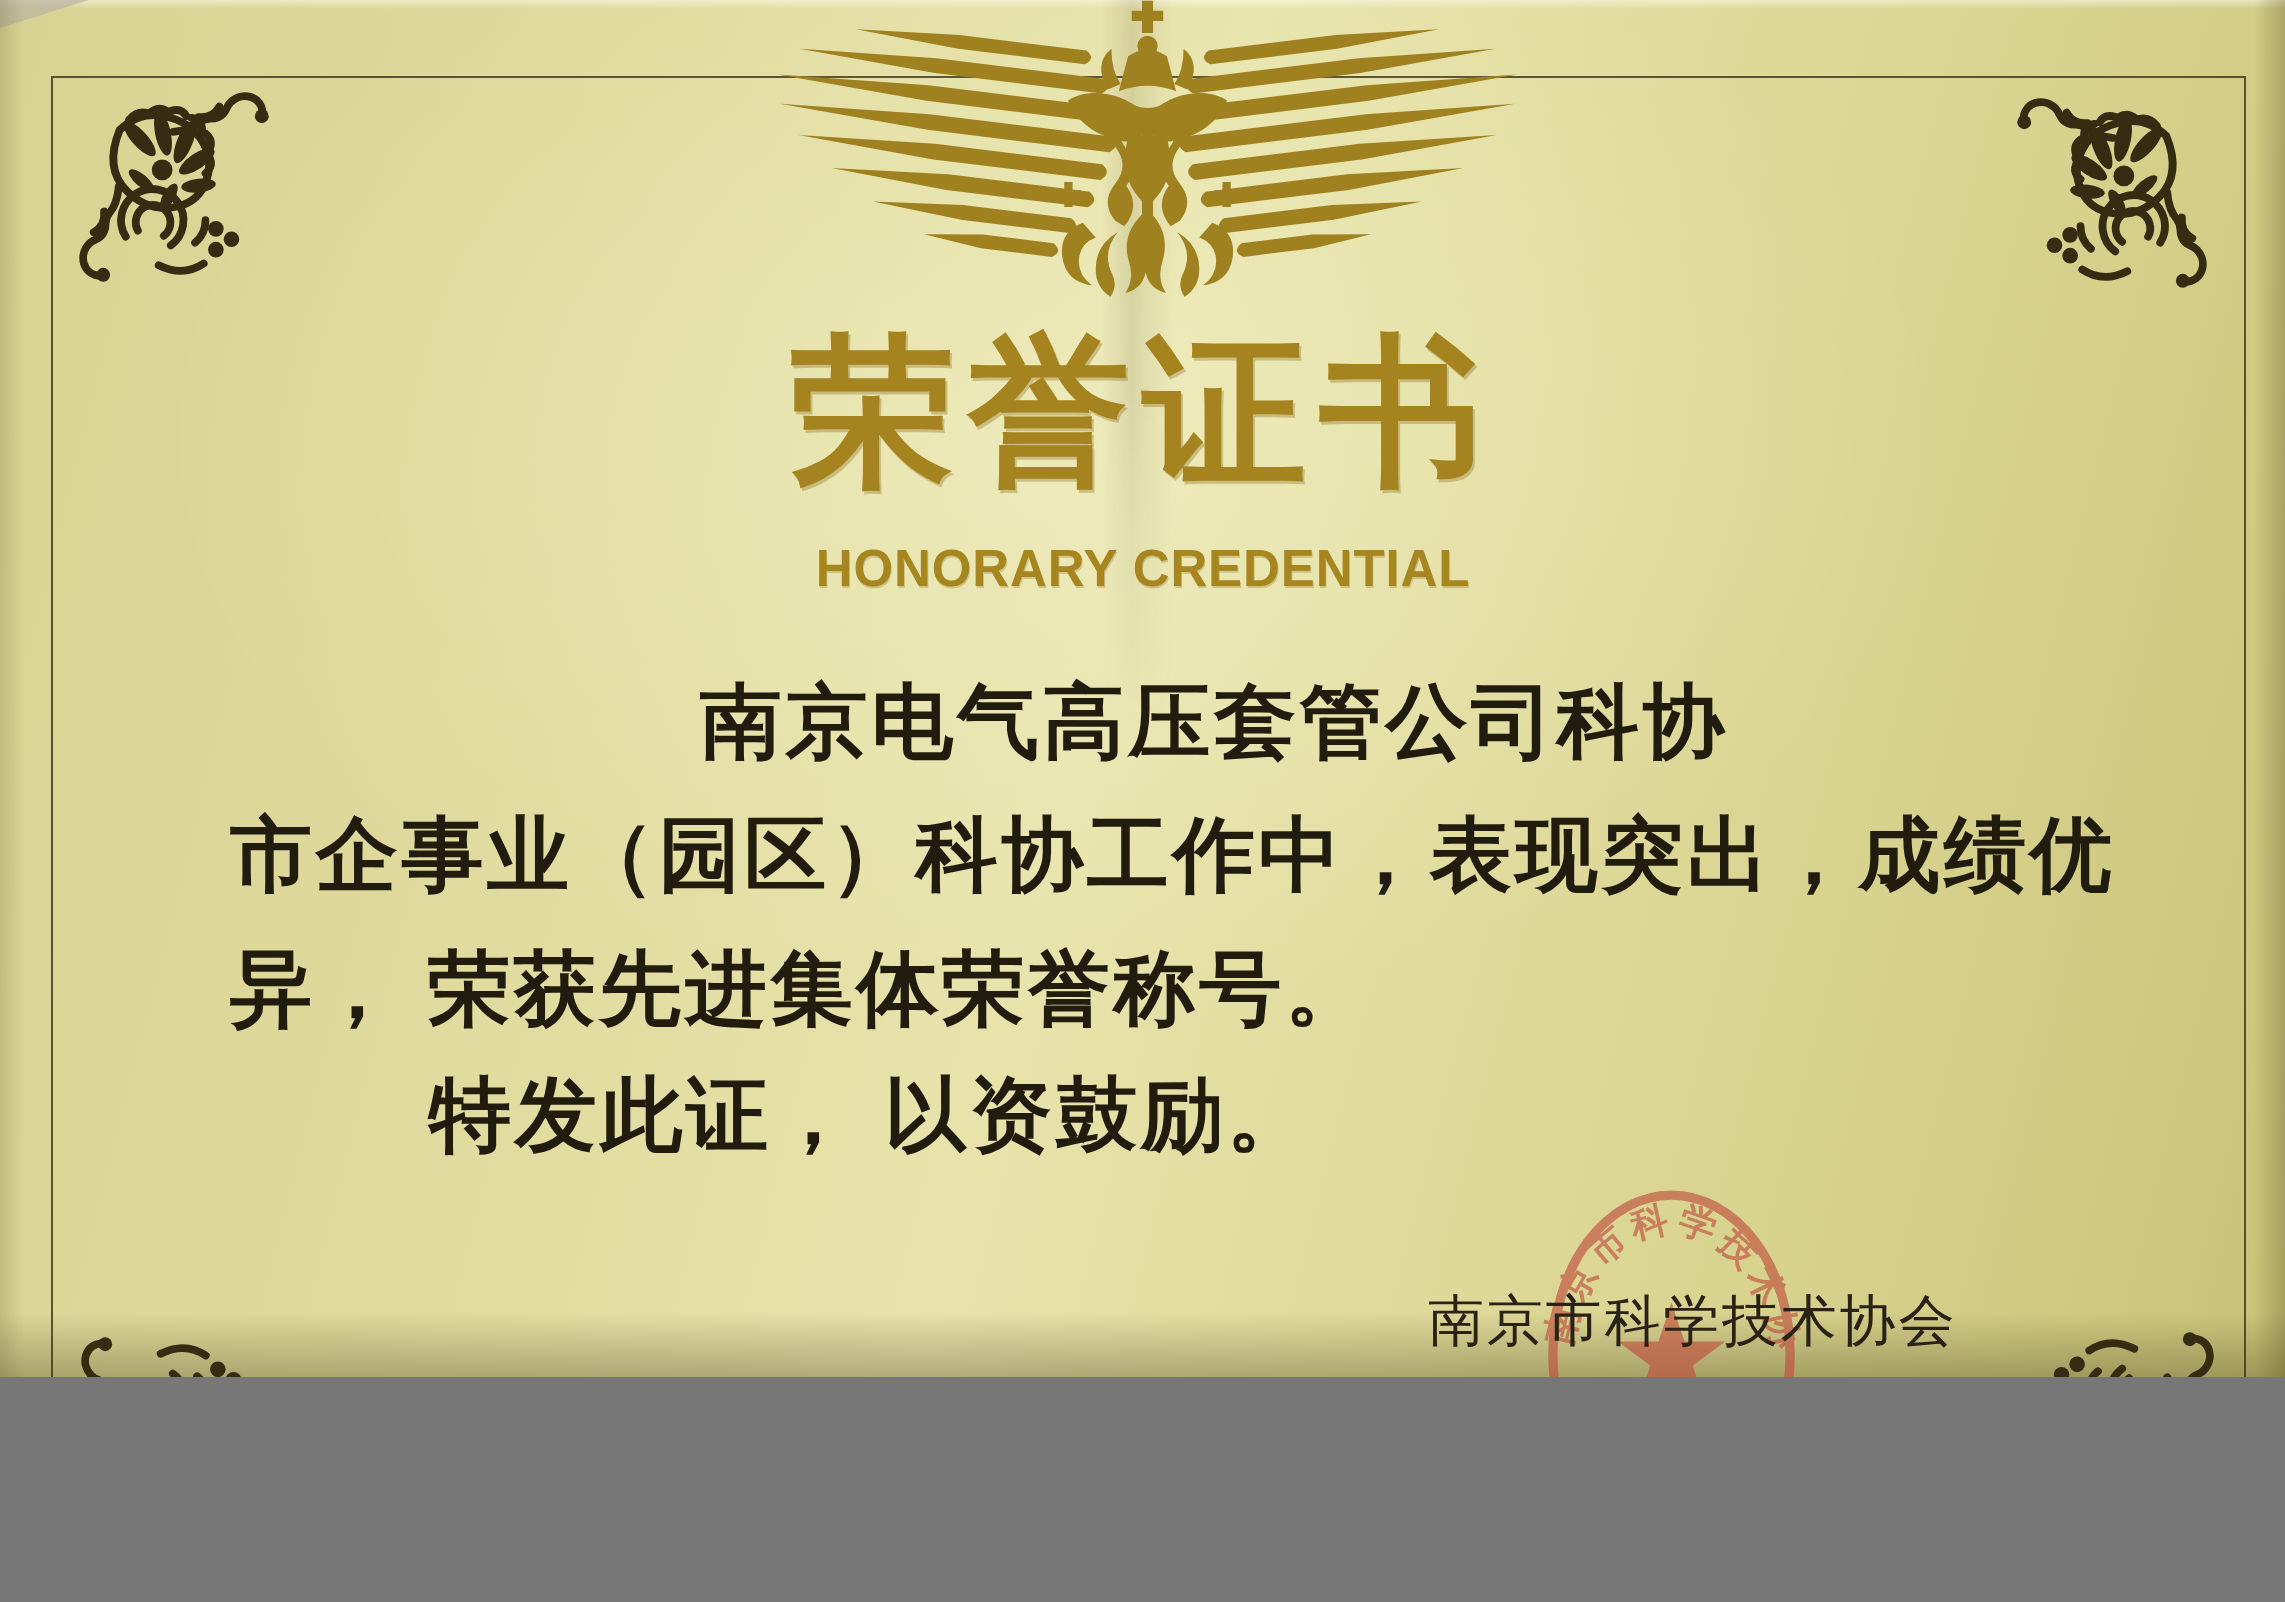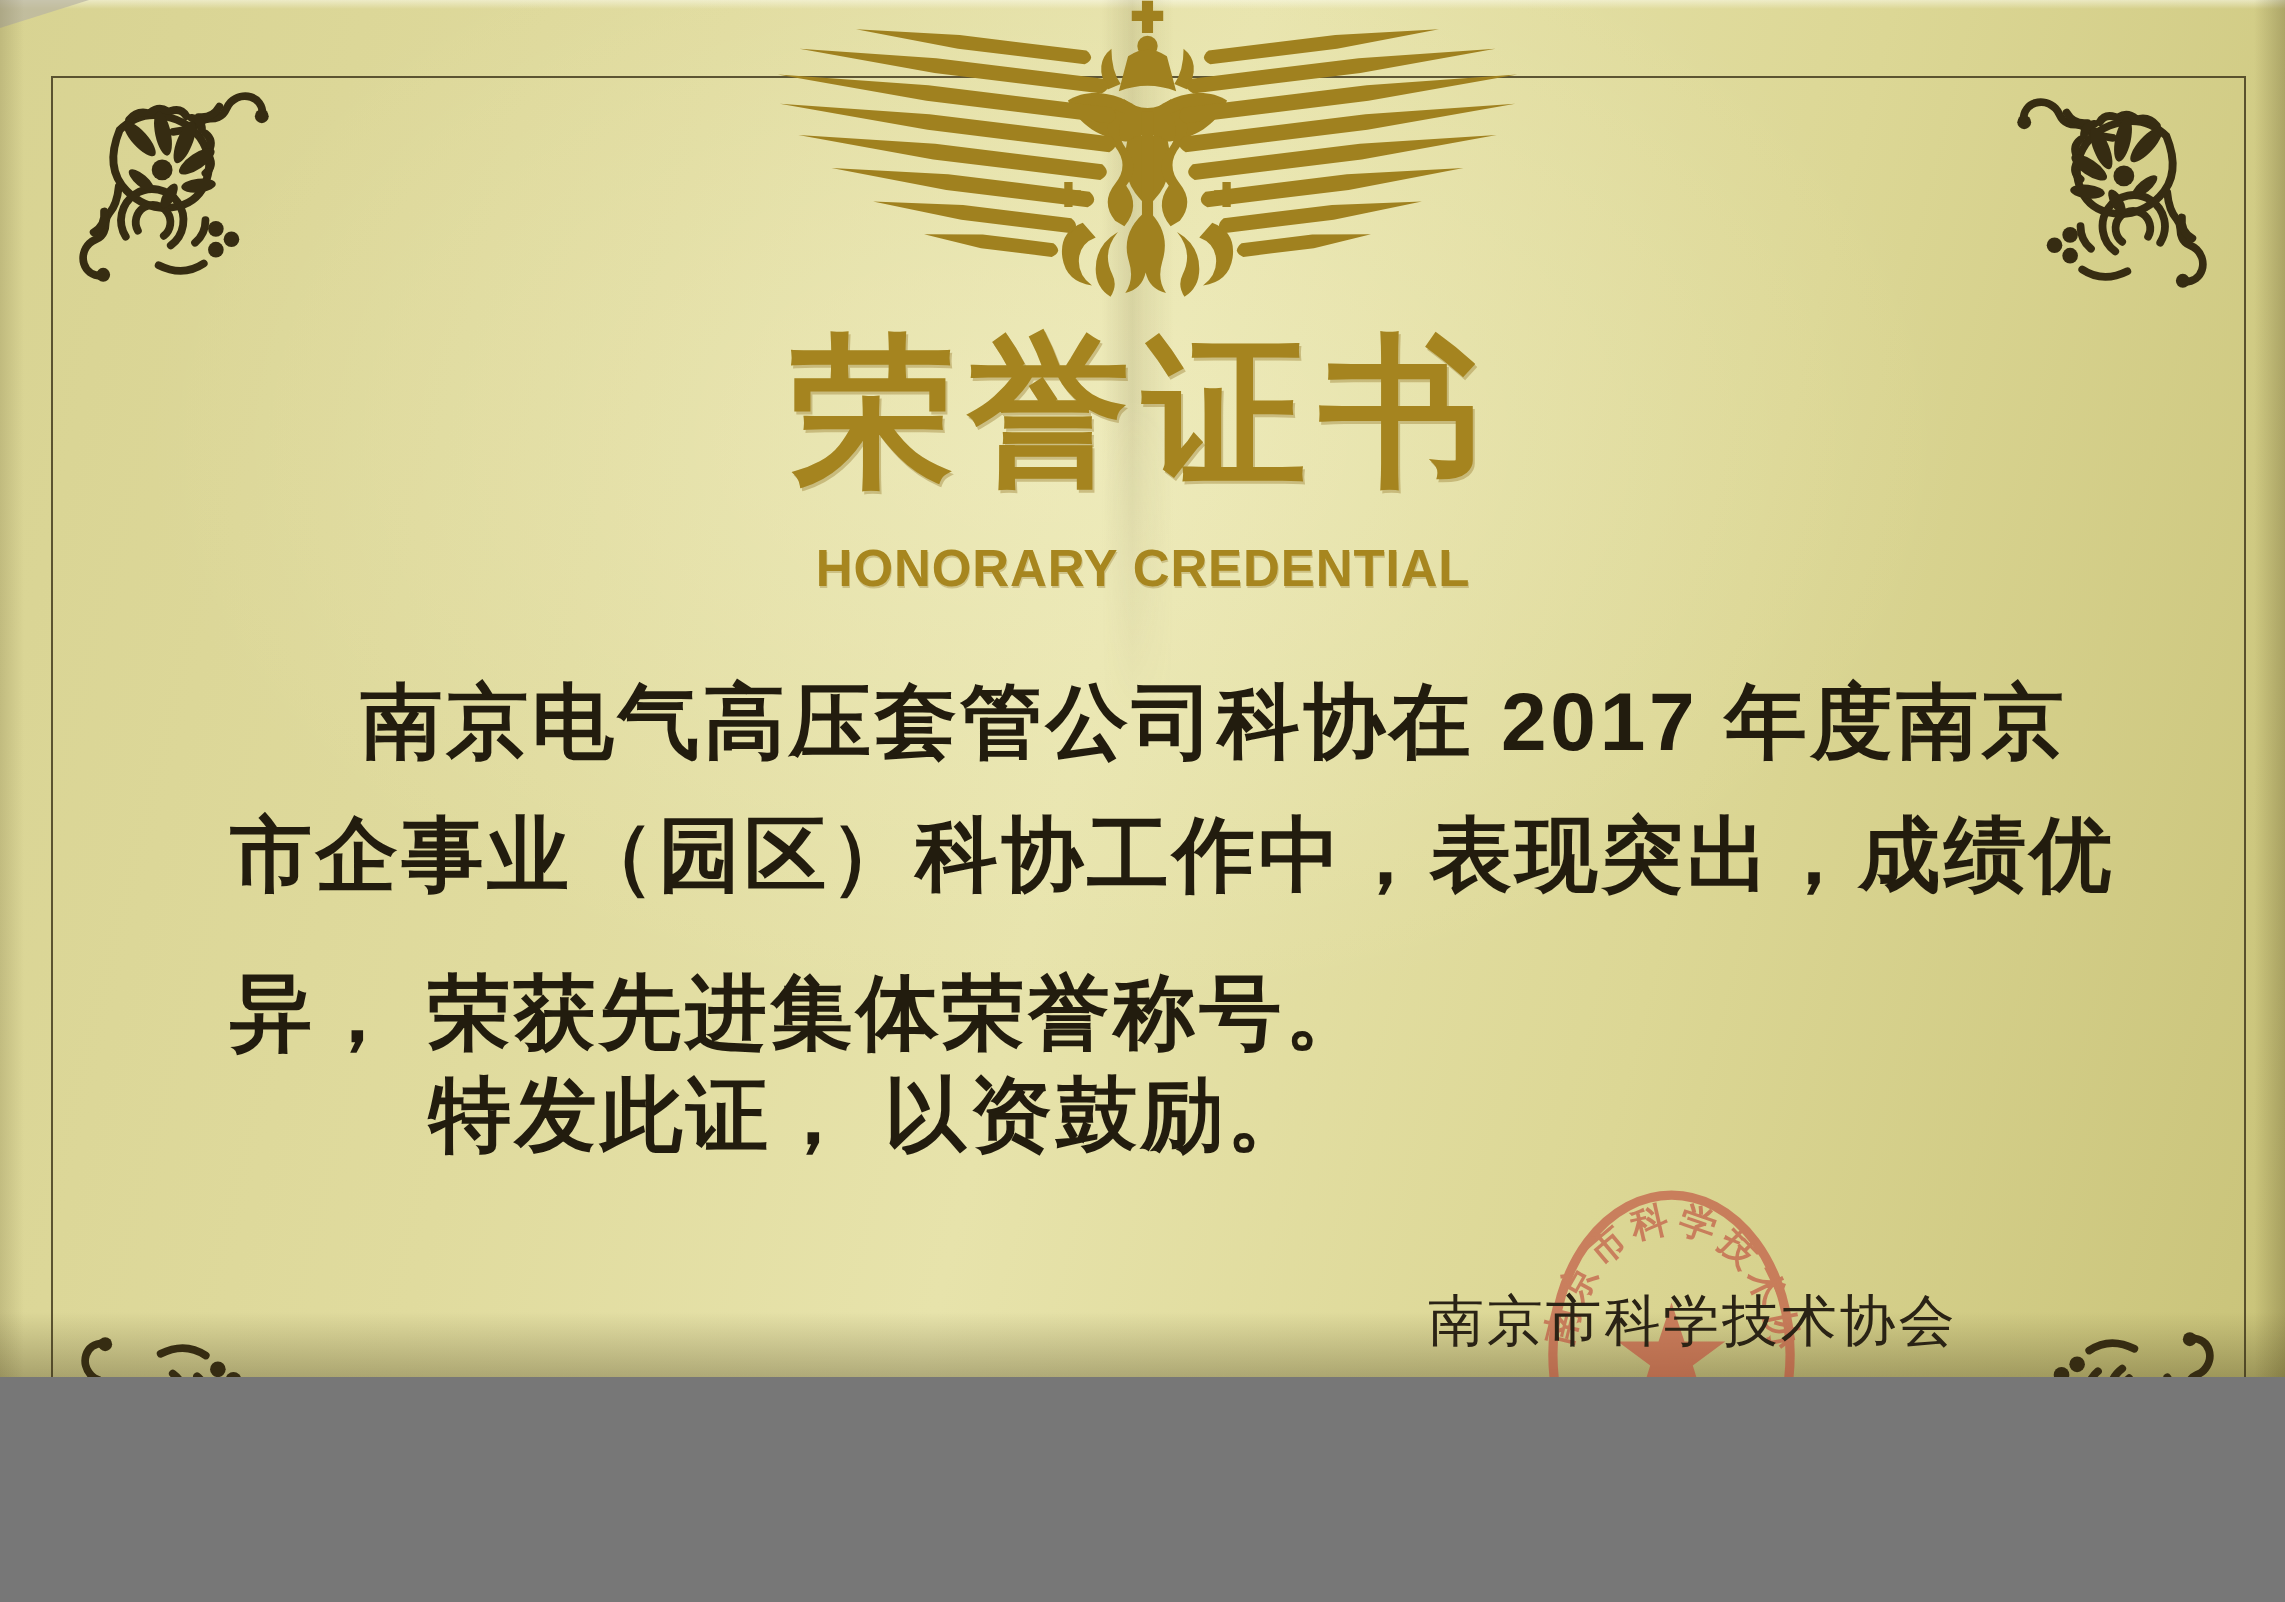--- a/index.html
+++ b/index.html
@@ -43,21 +43,21 @@
     font-family:"DejaVu Serif","Liberation Serif",serif;
     font-weight:bold;font-size:163px;line-height:176px;letter-spacing:13px;
     color:#a5841f;text-shadow:1.9px 2.8px 0 rgba(140,110,30,0.35);}
   .subtitle{position:absolute;left:0;top:527px;width:2286px;text-align:center;
     font-weight:bold;font-size:51px;letter-spacing:0.9px;color:#a7861f;
     text-shadow:0.9px 1.9px 0 rgba(140,110,30,0.3);margin-top:12px;}
 
   .bodytext{position:absolute;color:#221c0e;font-weight:900;font-size:82px;line-height:104px;letter-spacing:3.7px;white-space:nowrap;}
   .line1{left:371px;top:670px;width:1686px;display:flex;justify-content:center;}
   .line2{left:230px;top:803px;}
-  .line3{left:230px;top:937px;margin-top:24px;}
+  .line3{left:230px;top:937px;}
   .line4{left:429px;top:1063px;}
 
   .issuer{position:absolute;left:1428px;top:1284px;width:482px;text-align:center;
     color:#2a2315;font-size:56px;font-weight:500;letter-spacing:2.8px;white-space:nowrap;}
   .date{position:absolute;left:1428px;top:1406px;width:482px;text-align:center;
     color:#2a2315;font-size:58px;font-weight:500;letter-spacing:5.6px;white-space:nowrap;}
   .seal{position:absolute;left:1536px;top:1184px;width:271px;height:341px;opacity:0.62;}
 </style>
 </head>
 <body>
@@ -237,21 +237,20 @@
         <path d="M510,269 q-12,7.5 0,15 h77 l63,-7.5 l-63,-7.5 z"></path>
       </g>
     </g>
   </svg>
 
   <div class="title">荣誉证书</div>
   <div class="subtitle">HONORARY CREDENTIAL</div>
 
   <div class="bodytext line1">
     <span>南京电气高压套管公司科协</span>
-    <span>在 2017 年度南京</span>
   </div>
   <div class="bodytext line2">市企事业（园区）科协工作中，表现突出，成绩优</div>
   <div class="bodytext line3">异， 荣获先进集体荣誉称号。</div>
   <div class="bodytext line4">特发此证， 以资鼓励。</div>
 
   <svg class="seal" viewBox="0 0 292 368">
     <defs>
       <path id="sealArc" d="M 36,200 A 110,148 0 1 1 256,200" fill="none"></path>
     </defs>
     <ellipse cx="146" cy="184" rx="128" ry="172" fill="none" stroke="#bf4a3c" stroke-width="10"></ellipse>

